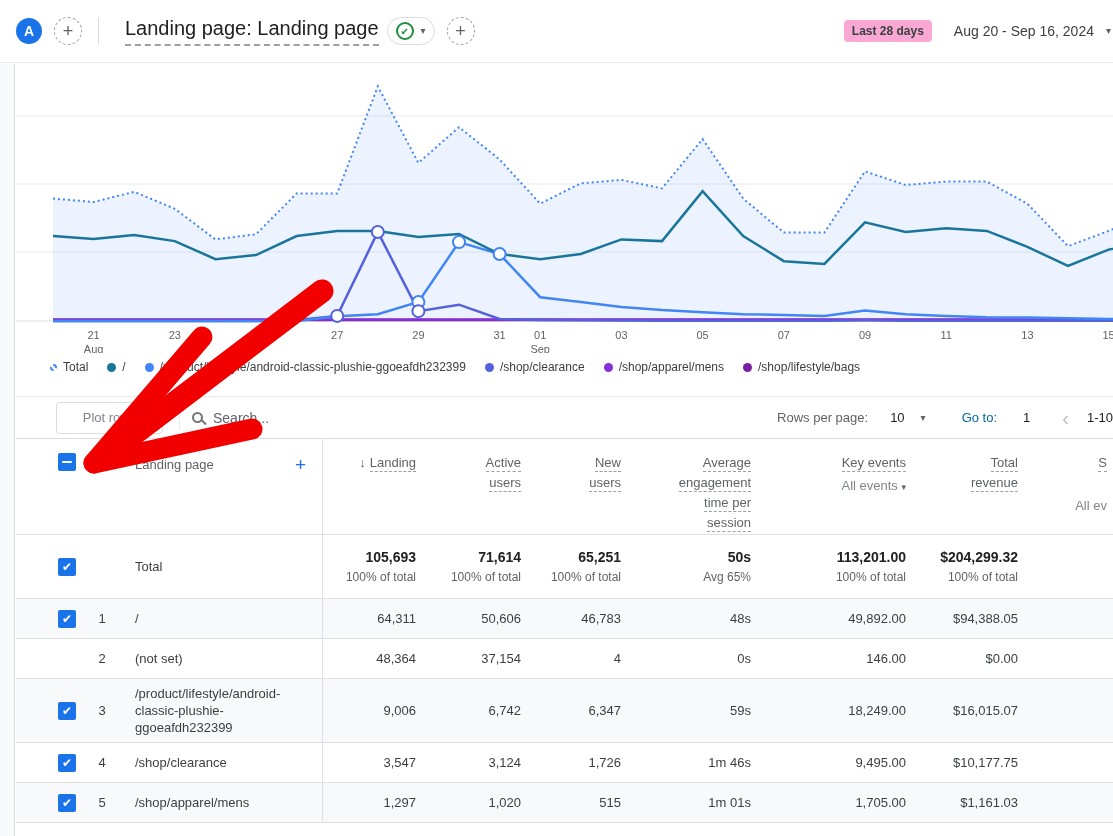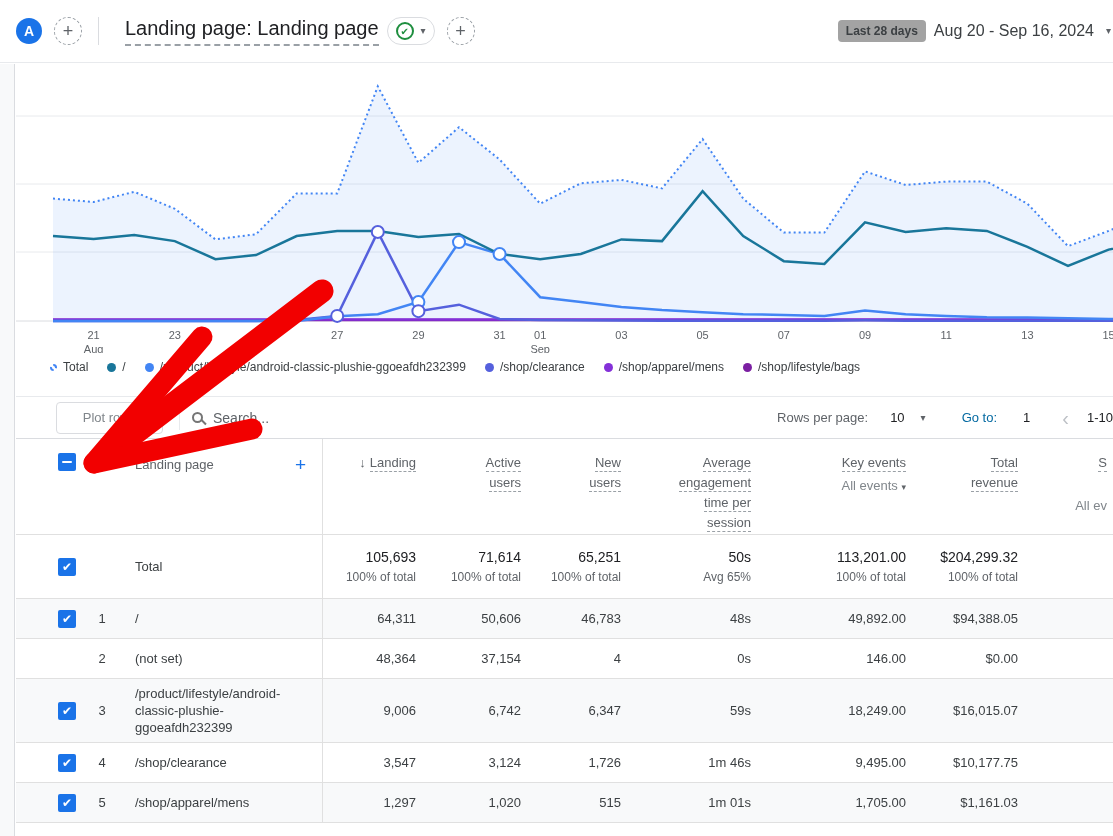--- a/index.html
+++ b/index.html
@@ -16,23 +16,23 @@
     color:#5f6368; font-size:18px; font-weight:400; display:flex; align-items:center; justify-content:center;
     margin-left:12px; flex:0 0 auto; line-height:1; }
   .vdiv { width:1px; height:28px; background:#dadce0; margin:0 14px 0 16px; flex:0 0 auto; }
   .report-title { font-size:20px; color:#202124; border-bottom:2px dashed #9aa0a6;
     padding-bottom:4px; margin-left:12px; white-space:nowrap; }
   .badge-pill { height:28px; border:1px solid #dadce0; border-radius:14px; display:flex;
     align-items:center; padding:0 8px; margin-left:8px; gap:7px; flex:0 0 auto; }
   .check-badge { width:18px; height:18px; border-radius:50%; border:2px solid #1e8e3e; color:#1e8e3e;
     font-size:10px; font-weight:bold; display:flex; align-items:center; justify-content:center; }
   .caret { color:#5f6368; font-size:10px; line-height:1; }
-  .range-chip { margin-left:auto; background:#a3a3a3; border-radius:4px; padding:4px 8px;
+  .range-chip { margin-left:auto; background:#f9a8d4; border-radius:4px; padding:4px 8px;
     font-size:12px; font-weight:bold; color:#3c4043; white-space:nowrap; }
-  .date-text { font-size:16px; color:#3c4043; margin-left:8px; white-space:nowrap; }
+  .date-text { font-size:14px; color:#3c4043; margin-left:22px; white-space:nowrap; }
   .date-caret { margin-left:12px; flex:0 0 auto; }
 
   
   .left-rail { position:absolute; left:0; top:64px; width:15px; height:772px;
     background:#f8f9fa; border-right:1px solid #dadce0; }
 
   
   main { margin-left:16px; width:1097px; }
 
   .chart-block { position:relative; }
@@ -82,21 +82,21 @@
   .pad-avg { padding-left:45px; } .pad-rev { padding-left:30px; }
   .last-col { overflow:hidden; }
 
   .cb { width:18px; height:18px; border-radius:2px; background:#1a73e8; color:#fff;
     display:flex; align-items:center; justify-content:center; font-size:12px; cursor:pointer; }
   .cb-ind::after { content:""; width:10px; height:2px; background:#fff; border-radius:1px; }
 
   .total-row { height:64px; border-bottom:1px solid #e0e0e0; }
   .total-label { padding-left:13px; font-size:13px; color:#3c4043; }
   .mcell { text-align:right; padding-right:6px; }
-  .mval { font-size:14px; font-weight:normal; color:#202124; }
+  .mval { font-size:14px; font-weight:bold; color:#202124; }
   .msub { font-size:12px; color:#5f6368; margin-top:5px; }
 
   .trow { min-height:40px; border-bottom:1px solid #e0e0e0; }
   .trow.odd { background:#f8f9fa; }
   .rownum { text-align:center; font-size:13px; color:#3c4043; }
   .pagecell { padding:6px 20px 6px 13px; font-size:13px; color:#3c4043; line-height:17px;
     word-break:break-word; }
   .dcell { text-align:right; padding-right:6px; font-size:13px; color:#3c4043; }
 
   

